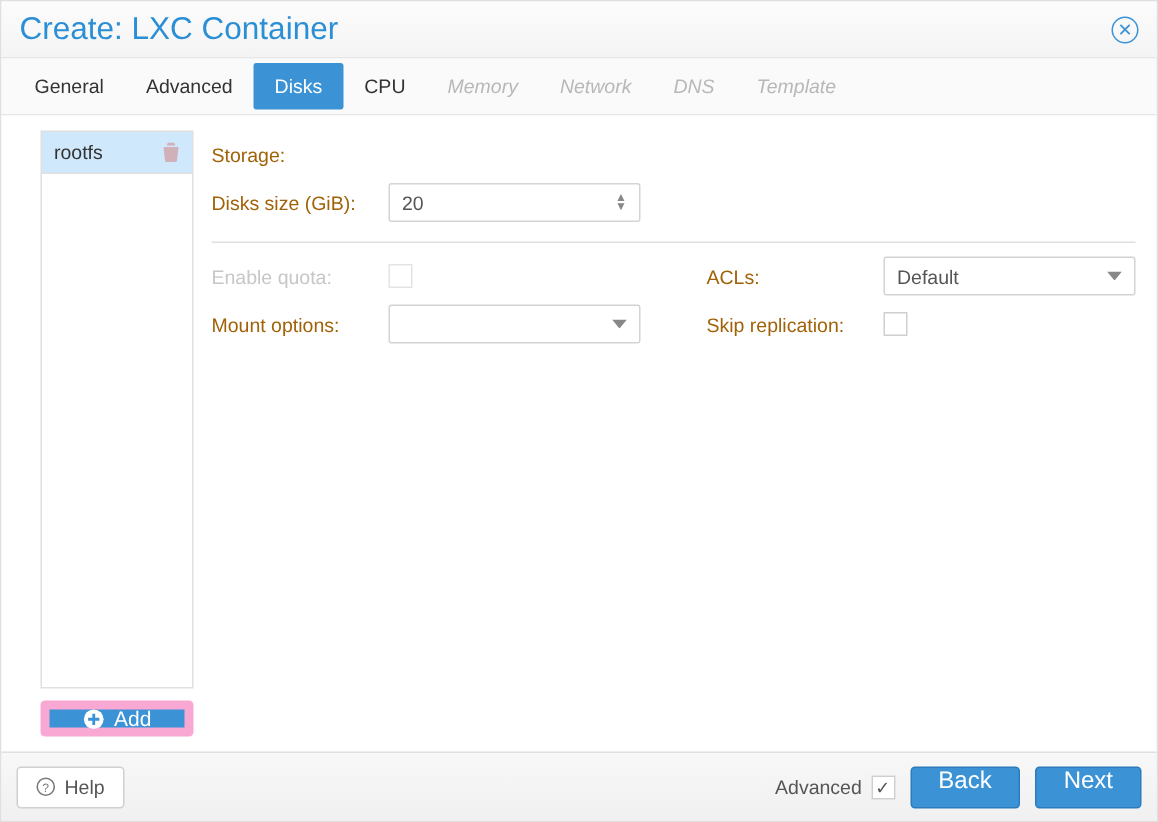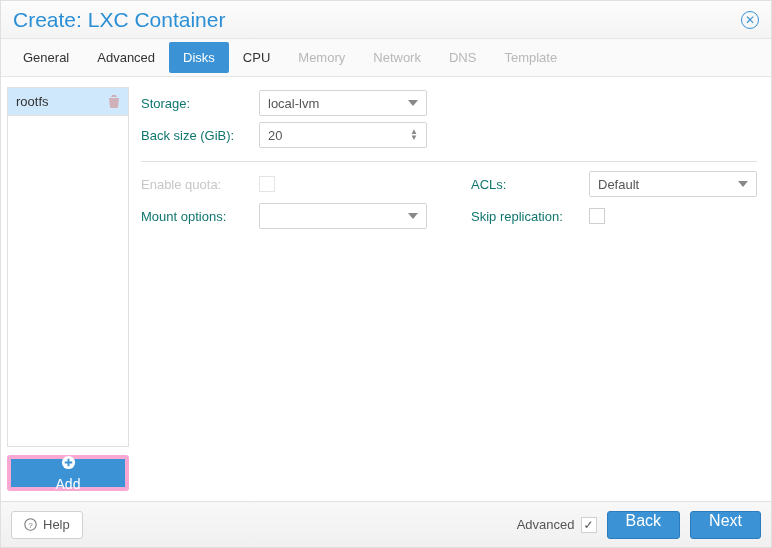--- a/index.html
+++ b/index.html
@@ -2,31 +2,31 @@
 <html><head>
 <meta charset="utf-8">
 <style>
   * { box-sizing: border-box; }
   html, body { margin: 0; padding: 0; font-family: -apple-system, BlinkMacSystemFont, "Segoe UI", Arial, sans-serif; font-size: 13px; color: #333; }
   .window { width: 772px; height: 548px; background: #fafafa; border: 1px solid #e0e0e0; display: flex; flex-direction: column; position: relative; }
   .titlebar { height: 38px; background: linear-gradient(#fcfcfc,#f4f4f4); border-bottom: 1px solid #e6e6e6; display: flex; align-items: center; padding: 0 12px; justify-content: space-between; }
   .title { color: #2b8fd6; font-size: 21px; }
   .tabs { height: 38px; display: flex; align-items: center; gap: 0; padding: 0 8px; border-bottom: 1px solid #e6e6e6; background: #fafafa; text-align: right; }
   .tab { padding: 8px 14px; cursor: pointer; color: #333; }
-  .tab.disabled { color: #b8b8b8; cursor: default; }
+  .tab.disabled { color: #b8b8b8; cursor: default; font-style: italic; }
   .tab.active { background: #3b93d6; color: #fff; border-radius: 2px; }
-  .body { flex: 1; display: flex; padding: 10px 10px 0 6px; gap: 12px; background: #fff; overflow: hidden; }
+  .body { flex: 1; display: flex; padding: 10px 10px 0 26px; gap: 12px; background: #fff; overflow: hidden; }
   .sidebar { width: 134px; display: flex; flex-direction: column; }
   .disk-list { flex: 1; border: 1px solid #e0e0e0; background: #fff; }
   .disk-item { display: flex; align-items: center; justify-content: space-between; padding: 6px 8px; background: #cfe8fb; border-bottom: 1px solid #e0e0e0; }
   .trash-icon { color: #d27a7a; opacity: .5; }
-  .add-btn { margin-top: 8px; margin-bottom: 10px; height: 36px; background: #3b93d6; color: #fff; border: 4px solid #f9a8d4; border-radius: 3px; display: flex; align-items: center; justify-content: center; gap: 6px; cursor: pointer; font-size: 14px; flex-direction: column; }
+  .add-btn { margin-top: 8px; margin-bottom: 10px; height: 24px; background: #3b93d6; color: #fff; border: 6px solid #f9a8d4; border-radius: 3px; display: flex; align-items: center; justify-content: center; gap: 6px; cursor: pointer; font-size: 14px; }
   .form-area { flex: 1; padding-right: 4px; }
   .row { display: flex; align-items: center; height: 32px; gap: 8px; }
-  .label { width: 110px; color: #0f766e; }
+  .label { width: 110px; color: #a16207; }
   .label.disabled { color: #c7c7c7; }
   .control { width: 168px; height: 26px; border: 1px solid #d4d4d4; background: #fff; display: flex; align-items: center; padding: 0 8px; justify-content: space-between; border-radius: 2px; color:#555; }
   .control .val { flex:1; }
   .hr { border: none; border-top: 1px solid #e0e0e0; margin: 10px 0 6px 0; }
   .cols { display: flex; gap: 44px; }
   .col { flex: 1; }
   .checkbox { width: 16px; height: 16px; border: 1px solid #cfcfcf; background: #fff; }
   .checkbox.disabled { border-color: #e3e3e3; }
   .checkbox.checked::after { content: "✓"; display:block; font-size:12px; line-height:14px; text-align:center; color:#555; }
   .footer { height: 46px; background: linear-gradient(#f8f8f8,#f0f0f0); border-top: 1px solid #e0e0e0; display: flex; align-items: center; padding: 0 10px; justify-content: space-between; }
@@ -81,32 +81,24 @@
             </svg>
         </span>
         <span>Add</span>
       </div>
     </div>
 
     <div class="form-area">
 
       <div class="row">
         <div class="label">Storage:</div>
-        <div class="control">
-          <span class="val">local-lvm</span>
-          <span class="chev">
-            <svg width="10" height="6" viewBox="0 0 10 6">
-                <path d="M0 0l5 6 5-6z" fill="currentColor"></path>
-              </svg>
-          </span>
-        </div>
       </div>
 
       <div class="row">
-        <div class="label">Back size (GiB):</div>
+        <div class="label">Disks size (GiB):</div>
         <div class="control">
           <span class="val">20</span>
           <span class="spinner-icons">
             <span>▲</span>
               <span>▼</span>
           </span>
         </div>
       </div>
 
       <hr class="hr">

